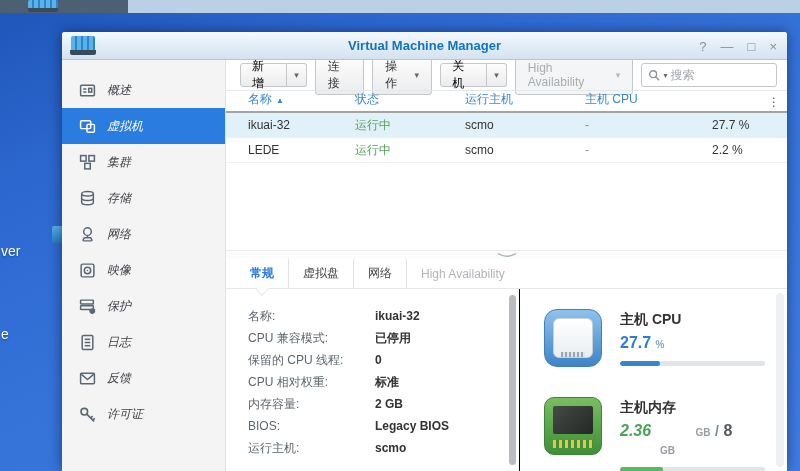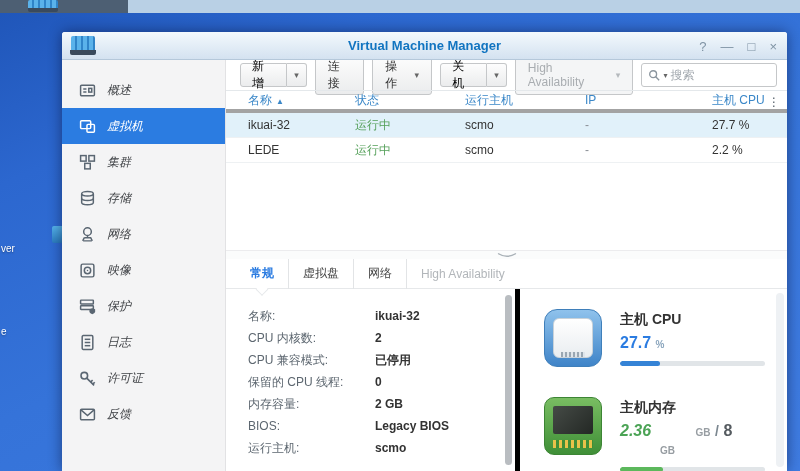--- a/index.html
+++ b/index.html
@@ -12,21 +12,21 @@
   
   .topstrip { position:absolute; top:0; left:0; width:800px; height:13px; background:#b9d0e5; }
   .topstrip-dark { position:absolute; top:0; left:0; width:128px; height:13px; background:#4d5f73; }
   .tb-srv { position:absolute; top:0; left:28px; width:30px; height:12px; }
 
   .srv-top { height:70%; border-radius:2px 2px 0 0;
              background:repeating-linear-gradient(90deg,#5ab2ea 0 4px,#2f84c8 4px 6px),linear-gradient(#67bdf0,#2d7fc4); }
   .srv-base { height:30%; background:#3a4a5c; border-radius:0 0 2px 2px; }
 
   
-  .frag { position:absolute; color:#fff; font-size:10px; text-shadow:0 1px 2px rgba(0,0,0,.35); }
+  .frag { position:absolute; color:#fff; font-size:14px; text-shadow:0 1px 2px rgba(0,0,0,.35); }
   .frag-ver { left:1px; top:243px; }
   .frag-e { left:1px; top:326px; }
   .desk-icon-frag { position:absolute; left:52px; top:226px; width:10px; height:17px;
                     background:linear-gradient(#56b4ec,#2b7cc0); border-radius:2px 0 0 2px; }
 
   
   .window { position:absolute; left:62px; top:32px; width:725px; height:439px;
             background:#fff; border-radius:3px 3px 0 0; box-shadow:0 0 14px rgba(0,0,25,.45);
             overflow:hidden; display:flex; flex-direction:column; }
 
@@ -68,22 +68,22 @@
   .searchbox { margin-left:auto; width:138px; height:24px; background:#fff; border:1px solid #c5c7c9;
                border-radius:3px; display:flex; align-items:center; padding:0 6px; gap:3px; }
   .searchbox svg { width:12px; height:12px; color:#8b959e; flex:0 0 12px; }
   .searchbox .caret { font-size:8px; }
   .searchbox input { border:none; outline:none; width:100%; font-size:12px; color:#333; background:transparent;
                      font-family:"Liberation Sans","DejaVu Sans",sans-serif; }
   .searchbox input::placeholder { color:#a3a9af; }
 
   
   .table-area { height:160px; flex:0 0 160px; display:flex; flex-direction:column; }
-  .thead { height:23px; flex:0 0 23px; display:flex; align-items:center; color:#3a87c8;
-           border-top:1px solid #e4e8eb; border-bottom:4px solid #a3a3a3; position:relative; }
+  .thead { height:23px; flex:0 0 23px; display:flex; color:#3a87c8;
+           border-top:1px solid #e4e8eb; border-bottom:2px solid #a3a3a3; position:relative; }
   .trow { height:25px; flex:0 0 25px; display:flex; align-items:center; color:#333; border-bottom:1px solid #eef1f3; cursor:pointer; }
   .trow.selected { background:#e1f1fa; }
   .c1 { width:129px; padding-left:22px; } .c2 { width:110px; } .c3 { width:120px; } .c4 { width:127px; }
   .c5 { flex:1; }
   .status-run { color:#55a05a; }
   .ip-dash { color:#8a9096; }
   .sort-ind { font-size:8px; color:#3a87c8; margin-left:4px; }
   .col-settings { position:absolute; right:7px; top:0; line-height:23px; color:#55606a; font-size:12px; cursor:pointer; letter-spacing:0; }
 
   .table-fill { flex:1; background:#fff; }
@@ -96,21 +96,21 @@
              border-bottom:1px solid #e6e8ea; position:relative; }
   .tab { padding:0 14px; height:30px; display:flex; align-items:center; color:#444; cursor:pointer; position:relative; }
   .tab + .tab { border-left:1px solid #e2e4e6; }
   .tab.active { color:#2b7ce1; font-weight:bold; }
   .tab.active::after { content:""; position:absolute; left:50%; bottom:-5px; width:8px; height:8px;
              background:#fff; border-right:1px solid #e6e8ea; border-bottom:1px solid #e6e8ea;
              transform:translateX(-50%) rotate(45deg); }
   .tab.disabled { color:#b2b6ba; cursor:default; }
 
   .detail-body { flex:1; display:flex; min-height:0; }
-  .props { width:294px; flex:0 0 294px; border-right:5px solid #000000; padding:16px 20px 0 22px; position:relative; }
+  .props { width:294px; flex:0 0 294px; border-right:1px solid #000000; padding:16px 20px 0 22px; position:relative; }
   .prop-row { height:22px; display:flex; align-items:center; }
   .prop-label { width:127px; color:#5d6770; flex:0 0 127px; }
   .prop-value { color:#333; font-weight:bold; }
   .props-scrollbar { position:absolute; right:3px; top:6px; bottom:6px; width:7px;
                      background:#b9bdc1; border-radius:4px; cursor:pointer; }
 
   .resources { flex:1; padding:20px 22px 0 24px; position:relative; }
   .res-block { display:flex; gap:18px; margin-bottom:30px; }
   .res-icon { width:58px; height:58px; flex:0 0 58px; position:relative; }
   .res-icon.cpu { background:linear-gradient(#8fc2ec,#3f84c8); border-radius:13px; border:1px solid #3f7fba; }
@@ -232,34 +232,34 @@
         <div class="side-item">
           <svg viewBox="0 0 16 16" fill="none" stroke="currentColor" stroke-width="1.4">
               <rect x="3" y="1.5" width="10" height="13" rx="1"></rect>
               <line x1="5.4" y1="5" x2="10.6" y2="5"></line>
               <line x1="5.4" y1="8" x2="10.6" y2="8"></line>
               <line x1="5.4" y1="11" x2="10.6" y2="11"></line>
             </svg>
           <span>日志</span>
         </div>
         <div class="side-item">
+          <svg viewBox="0 0 16 16" fill="none" stroke="currentColor" stroke-width="1.4">
+              <rect x="1.5" y="3" width="13" height="10" rx="1"></rect>
+              <path d="M1.8 3.6 L8 9 L14.2 3.6"></path>
+            </svg>
+          <span>反馈</span>
+        </div>
+        <div class="side-item">
           <svg viewBox="0 0 16 16" fill="none" stroke="currentColor" stroke-width="1.5">
               <circle cx="5" cy="5.3" r="3.1"></circle>
               <path d="M7.3 7.6 L14.2 14.5"></path>
               <path d="M11 11.3 l1.8 -1.8"></path>
               <path d="M13 13.3 l1.8 -1.8"></path>
             </svg>
           <span>许可证</span>
-        </div>
-        <div class="side-item">
-          <svg viewBox="0 0 16 16" fill="none" stroke="currentColor" stroke-width="1.4">
-              <rect x="1.5" y="3" width="13" height="10" rx="1"></rect>
-              <path d="M1.8 3.6 L8 9 L14.2 3.6"></path>
-            </svg>
-          <span>反馈</span>
         </div>
       </div>
 
       <div class="main">
 
         <div class="toolbar">
           <div class="btn-split">
             <div class="btn-main">新增</div>
             <div class="btn-arrow">
                 <span class="caret">▾</span>
@@ -290,21 +290,20 @@
             <span class="caret">▾</span>
             <input placeholder="搜索" style="">
           </div>
         </div>
 
         <div class="table-area">
           <div class="thead">
             <div class="c1"><span>名称</span><span class="sort-ind">▲</span></div>
             <div class="c2">状态</div>
             <div class="c3">运行主机</div>
-            <div class="c4">IP</div>
             <div class="c5">主机 CPU</div>
             <span class="col-settings">⋮</span>
           </div>
           <div class="trow selected">
             <div class="c1">ikuai-32</div>
             <div class="c2 status-run">运行中</div>
             <div class="c3">scmo</div>
             <div class="c4 ip-dash">-</div>
             <div class="c5">27.7 %</div>
           </div>
@@ -332,30 +331,30 @@
         </div>
 
         <div class="detail-body">
 
           <div class="props">
             <div class="prop-row">
                 <div class="prop-label">名称:</div>
                 <div class="prop-value">ikuai-32</div>
               </div>
             <div class="prop-row">
-                <div class="prop-label">CPU 内核数:</div>
-                <div class="prop-value">2</div>
-              </div>
-            <div class="prop-row">
                 <div class="prop-label">CPU 兼容模式:</div>
                 <div class="prop-value">已停用</div>
               </div>
             <div class="prop-row">
                 <div class="prop-label">保留的 CPU 线程:</div>
                 <div class="prop-value">0</div>
+              </div>
+            <div class="prop-row">
+                <div class="prop-label">CPU 相对权重:</div>
+                <div class="prop-value">标准</div>
               </div>
             <div class="prop-row">
                 <div class="prop-label">内存容量:</div>
                 <div class="prop-value">2 GB</div>
               </div>
             <div class="prop-row">
                 <div class="prop-label">BIOS:</div>
                 <div class="prop-value">Legacy BIOS</div>
               </div>
             <div class="prop-row">

